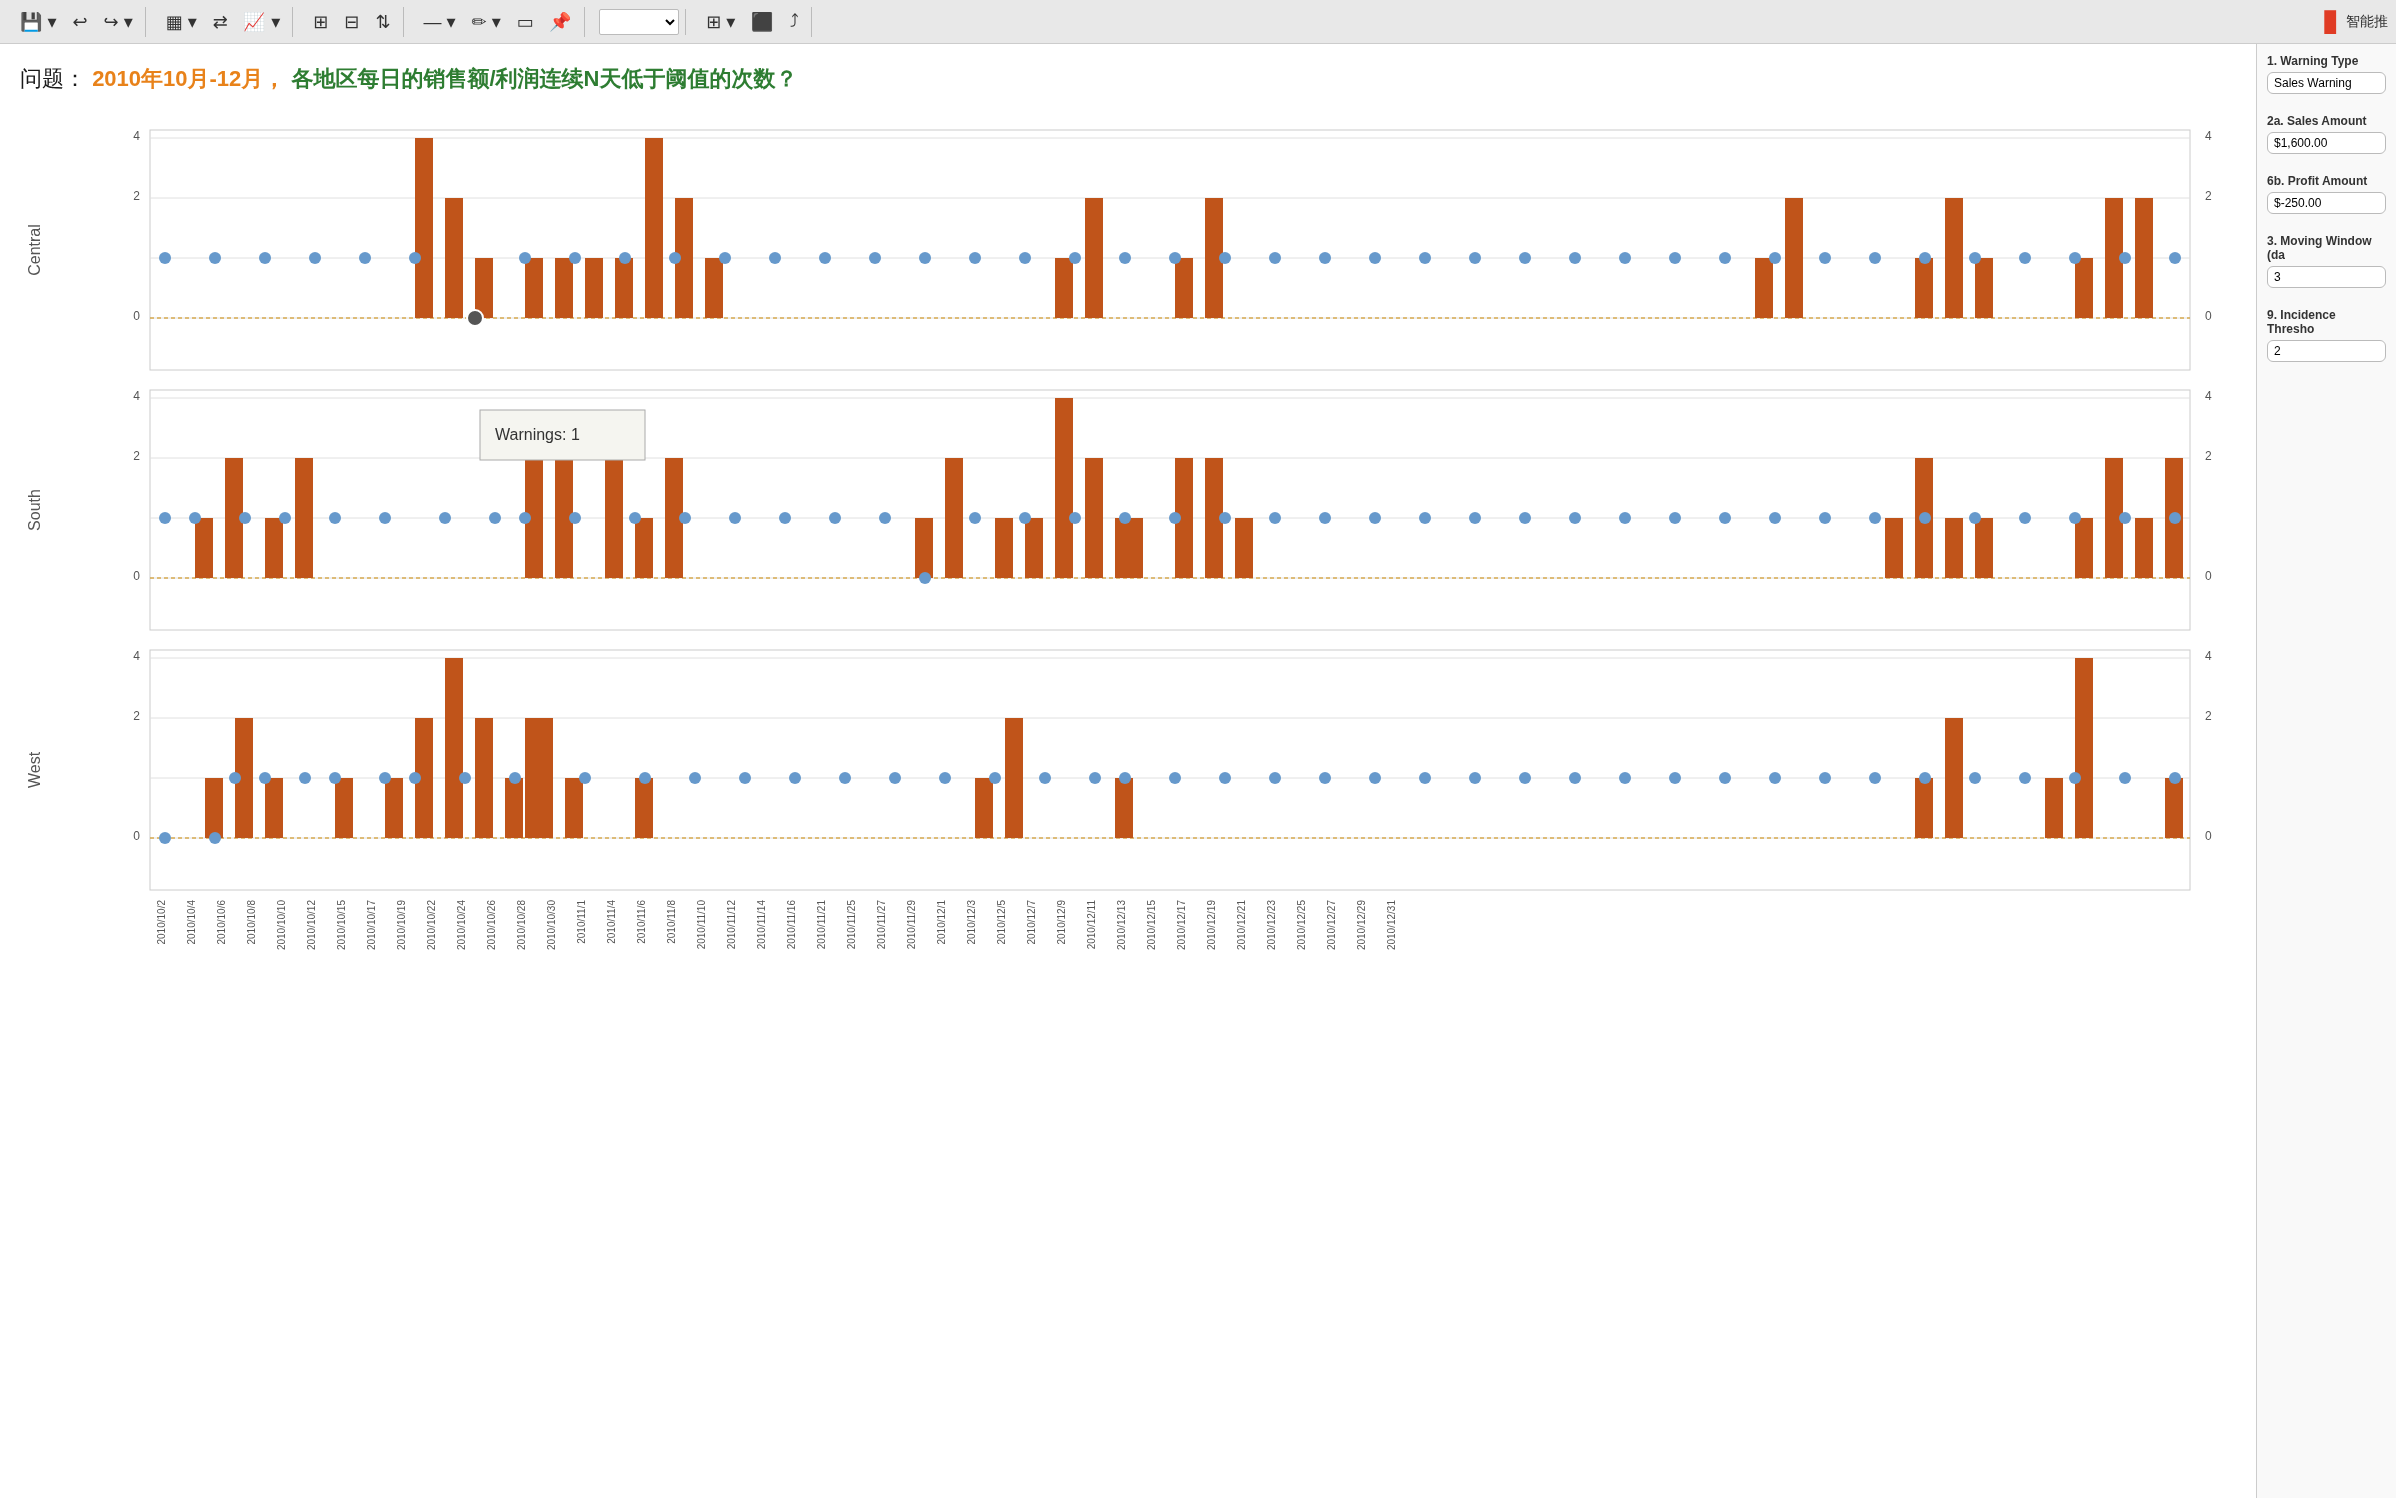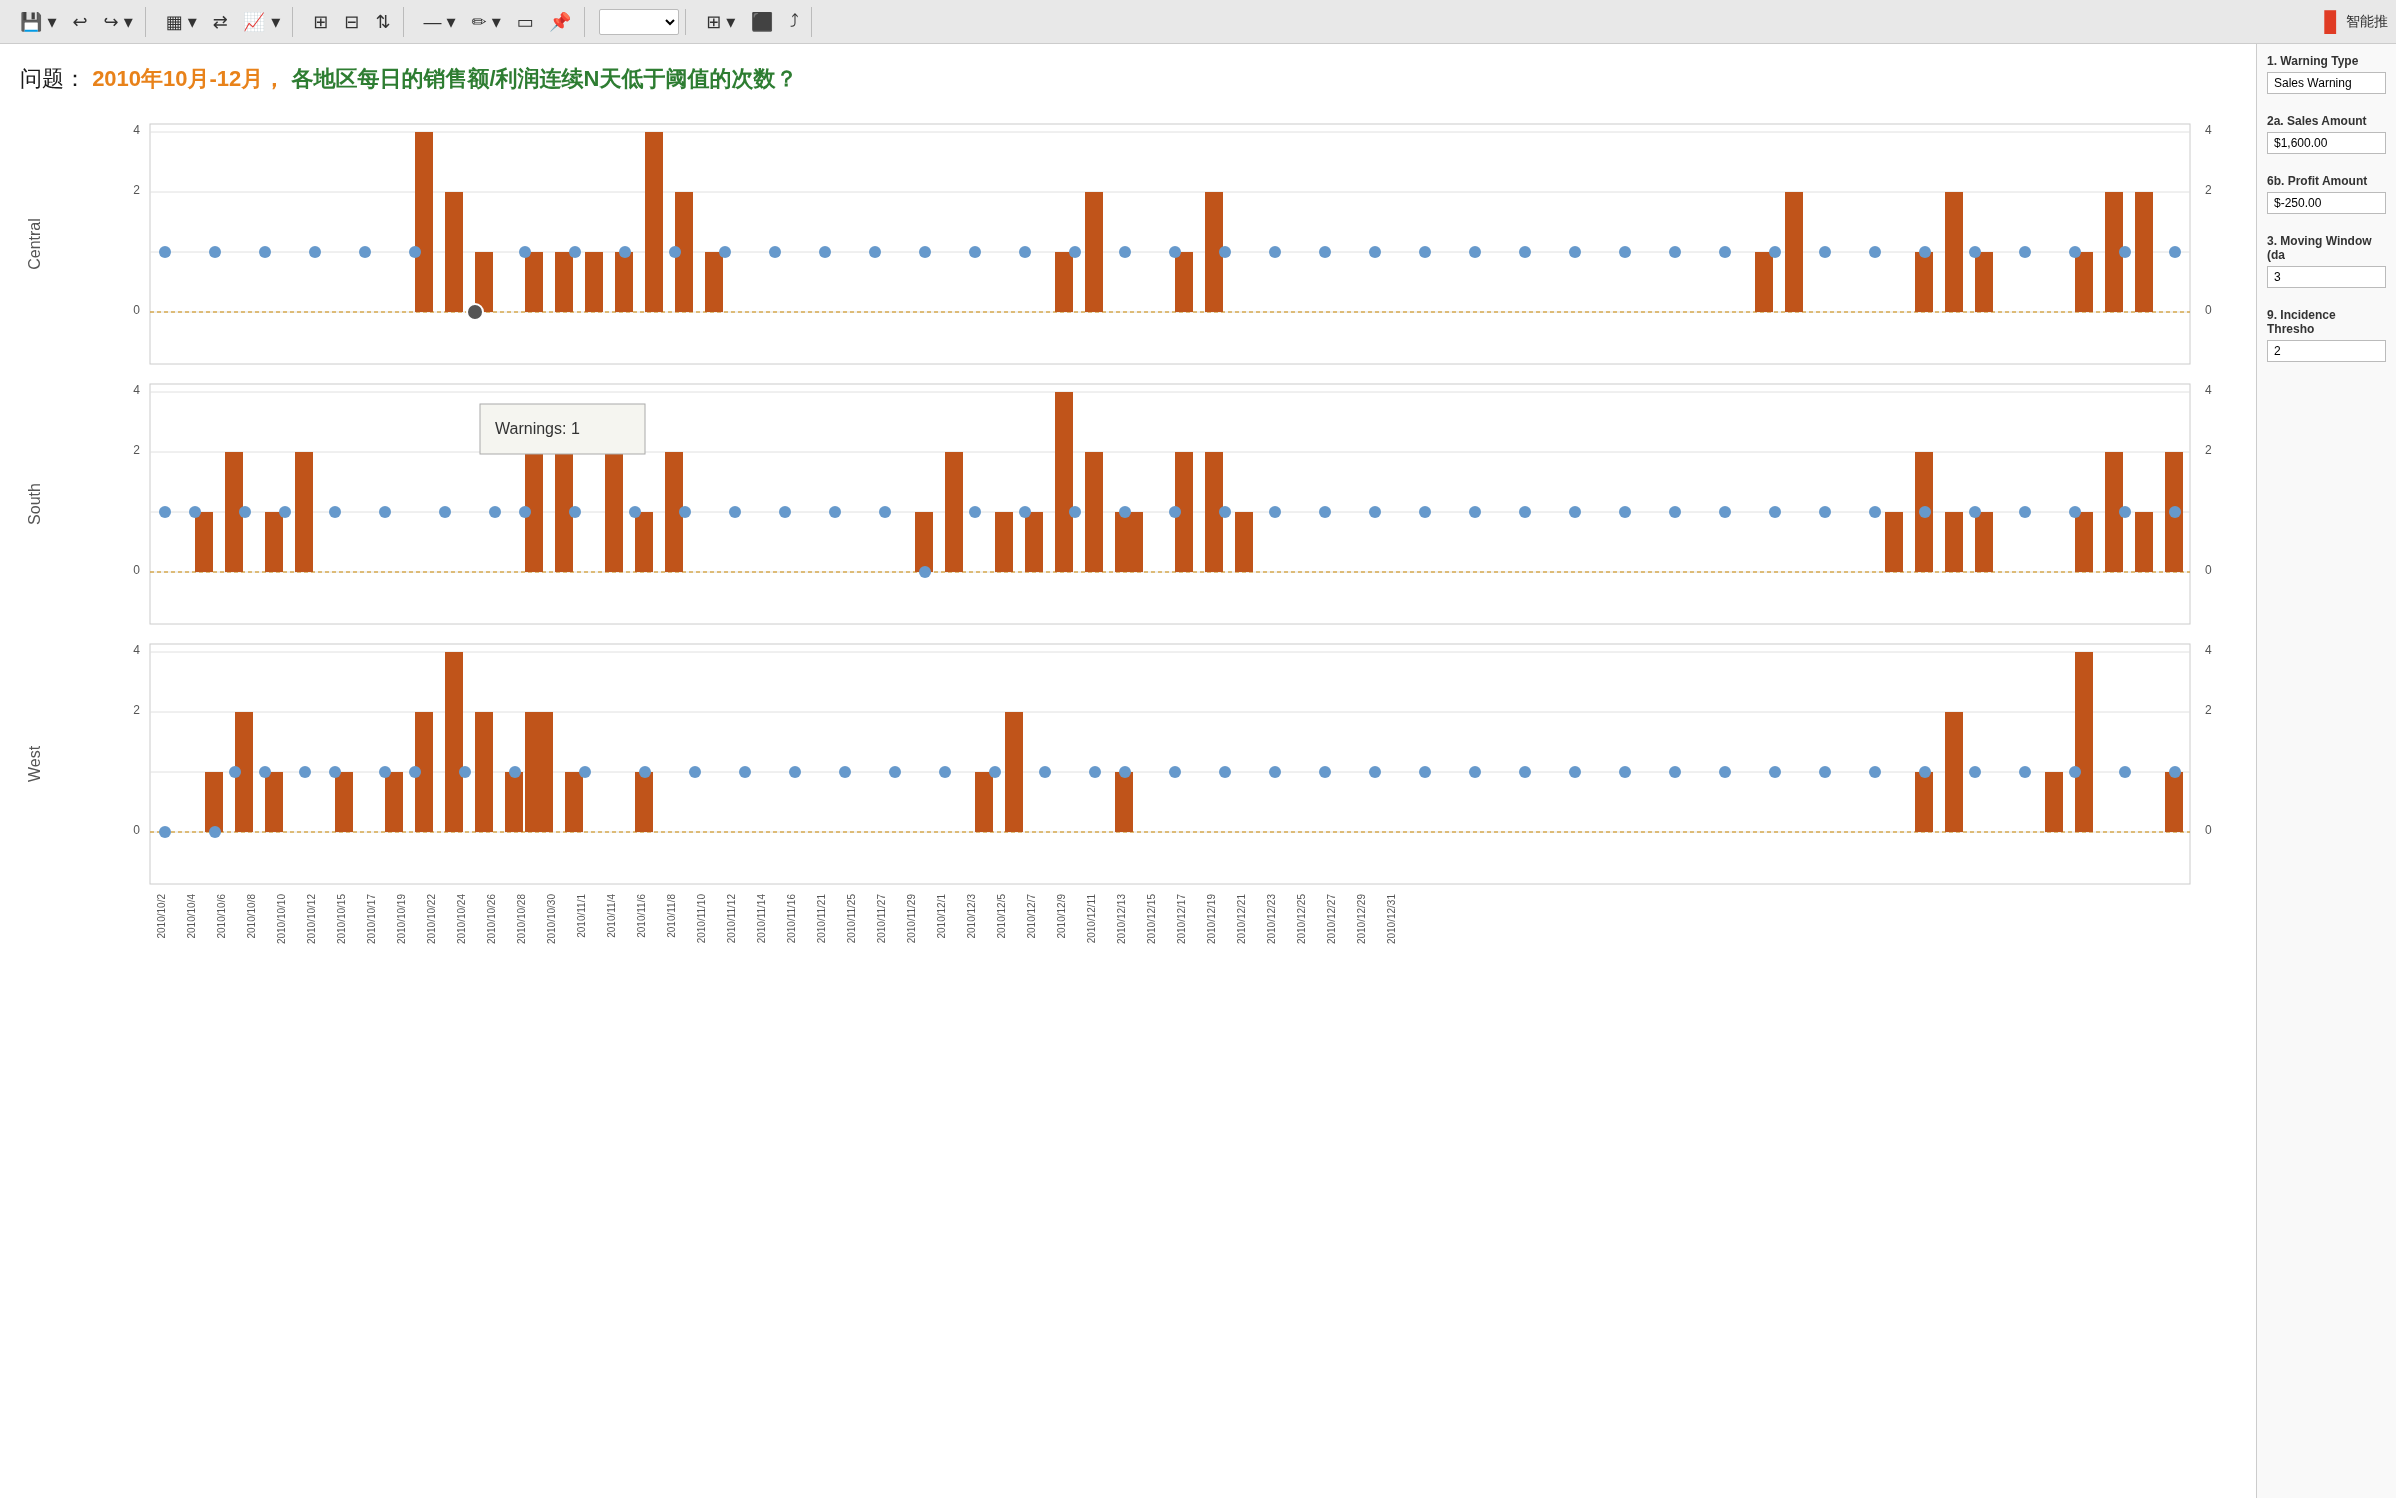--- a/index.html
+++ b/index.html
@@ -24,36 +24,36 @@
     .main-content { display: flex; background: white; height: calc(1498px - 44px); }
 
     .chart-area {
       flex: 1; padding: 20px 20px 0 20px; overflow: hidden;
     }
 
     .page-title {
       font-size: 28px; font-weight: bold; color: #1a1a1a; margin-bottom: 10px;
     }
     .subtitle {
-      font-size: 22px; margin-bottom: 20px;
+      font-size: 22px; margin-bottom: 26px;
     }
     .subtitle-label { color: #1a1a1a; }
     .subtitle-highlight { color: #e8821a; font-weight: bold; }
     .subtitle-green { color: #2e7d32; font-weight: bold; }
 
     .right-panel {
       width: 140px; background: #f9f9f9; border-left: 1px solid #ccc;
       padding: 10px; display: flex; flex-direction: column; gap: 20px;
     }
 
     .filter-section { }
     .filter-label { font-size: 12px; font-weight: bold; color: #333; margin-bottom: 4px; }
     .filter-input {
       width: 100%; border: 1px solid #bbb; background: white;
-      padding: 3px 6px; font-size: 12px; border-radius: 0;
+      padding: 3px 6px; font-size: 12px; border-radius: 6px;
     }
 
     
     .charts-svg-wrapper {
       position: relative; width: 100%; height: 100%;
     }
   </style>
 </head>
 <body>
 

